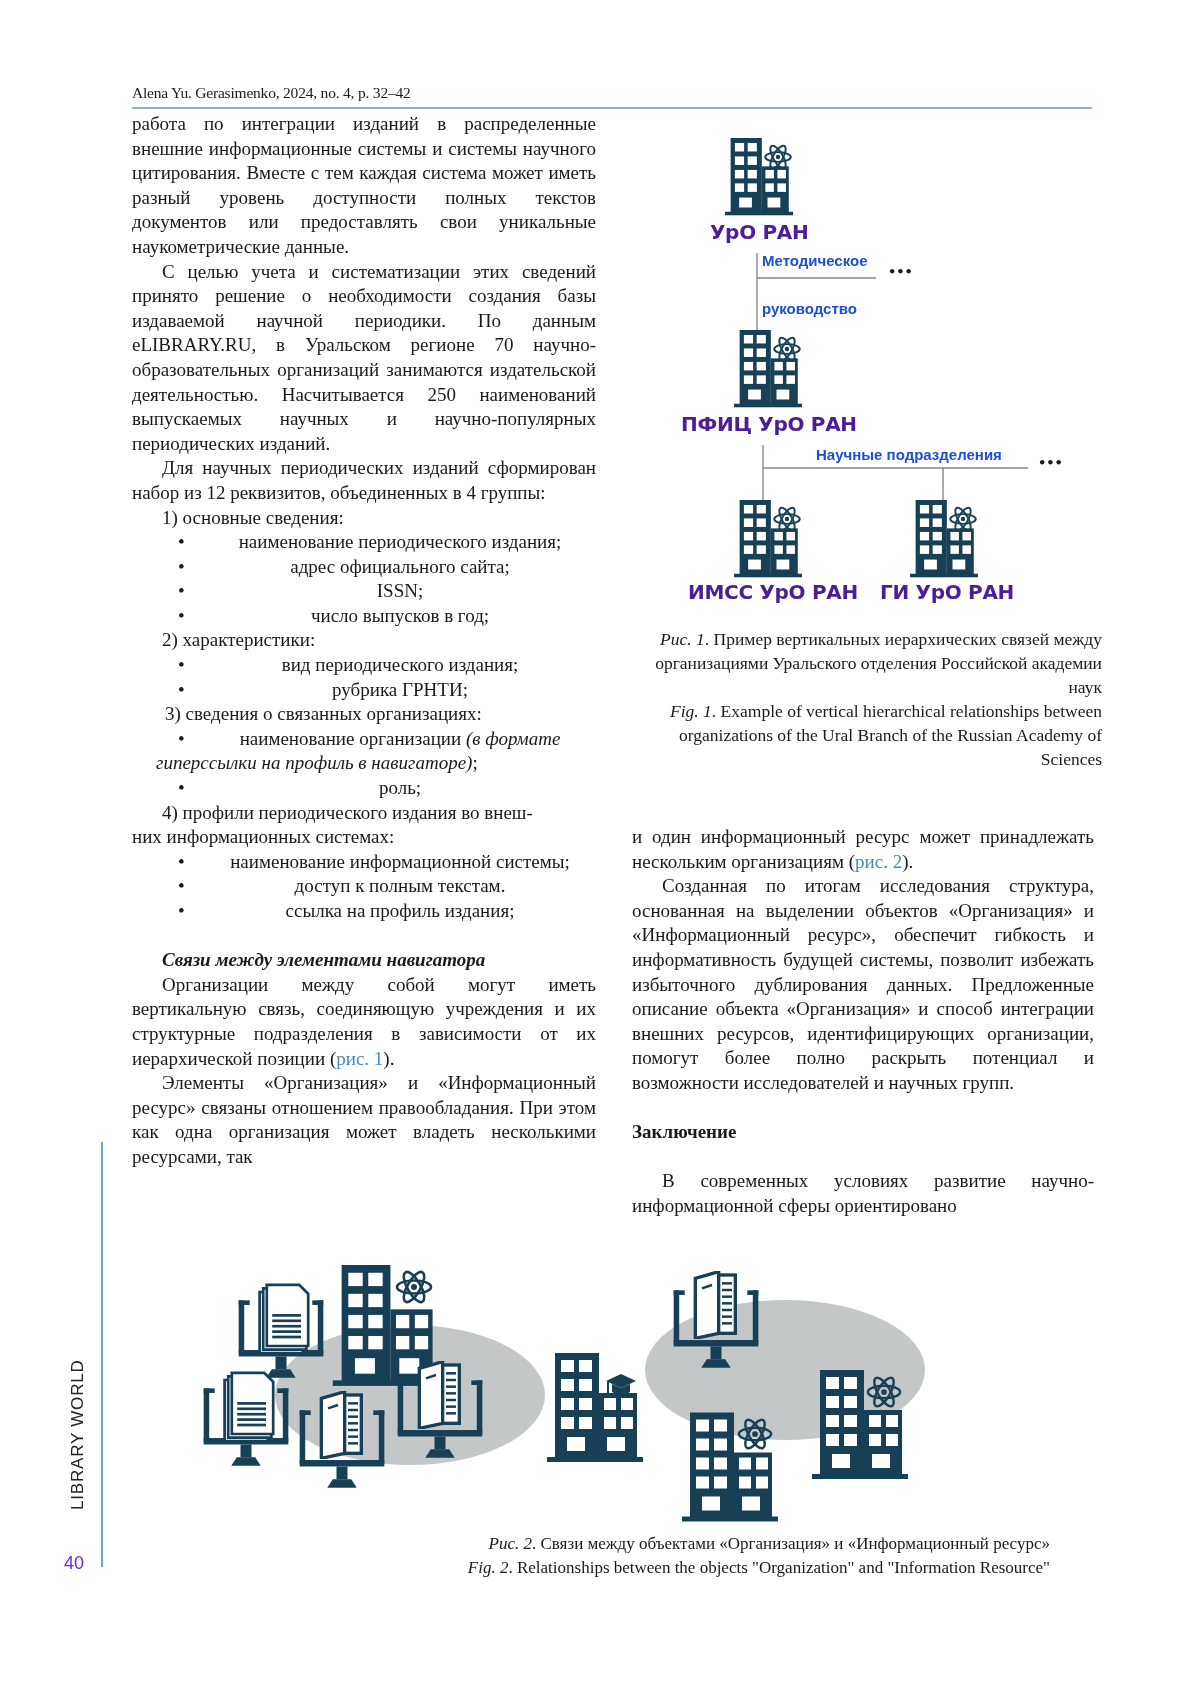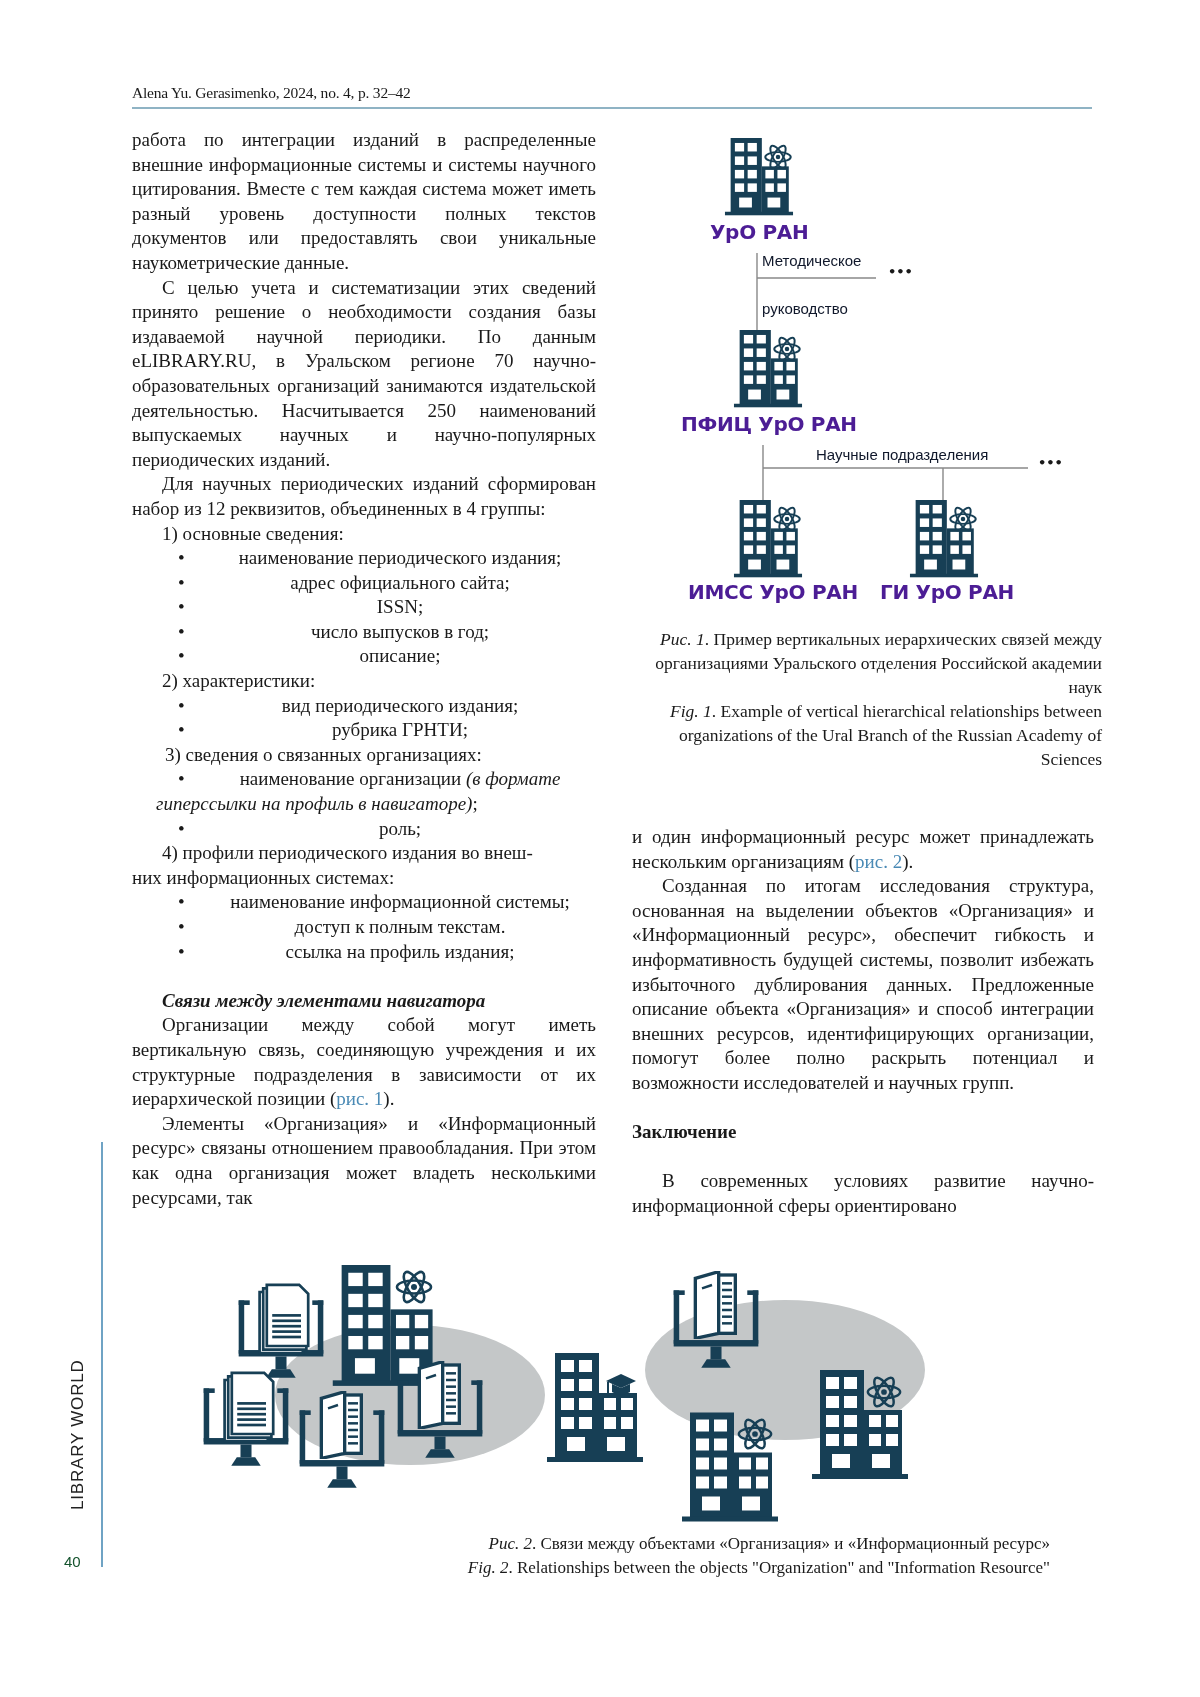--- a/index.html
+++ b/index.html
@@ -12,31 +12,31 @@
   .col p { margin: 0; }
   .col .ind { text-indent: 30px; }
   .col .lst { margin: 0; padding-left: 30px; }
   .col .bul { margin: 0; padding-left: 72px; position: relative; text-align: center; }
   .col .bul::before { content: "•"; position: absolute; left: 46px; }
   .col .wrap2 { padding-left: 24px; text-indent: 0; }
   .col h3 { margin: 0; font-size: 19px; font-weight: bold; font-style: italic; padding-left: 30px; line-height: 24.6px; }
   .col h3.plain { font-style: normal; padding-left: 0; }
   .col .spacer { height: 24.6px; }
   .ref { color: #4a8ab5; }
-  .left-col { left: 132px; top: 128px; width: 464px; }
+  .left-col { left: 132px; top: 112px; width: 464px; }
   .right-col { left: 632px; top: 825px; width: 462px; }
   .caption { text-align: right; font-size: 17.5px; line-height: 24px; }
   .cap1 { left: 632px; top: 627px; width: 470px; }
   .cap2 { left: 200px; top: 1532px; width: 850px; font-size: 17px; line-height: 24px; }
   .org-label { font-family: "DejaVu Sans", sans-serif; font-weight: bold; color: #4c1d95; font-size: 20px; white-space: nowrap; letter-spacing: -0.3px; }
-  .link-label { font-family: "Liberation Sans", sans-serif; font-size: 15px; color: #0f172a; white-space: nowrap; }
+  .link-label { font-family: "Liberation Sans", sans-serif; font-size: 15px; color: #1d4ed8; white-space: nowrap; font-weight: bold; }
   .sidebar-rule { left: 101px; top: 1142px; width: 1.5px; height: 425px; background: #6fa3c4; }
   .journal-name { left: 68px; top: 1510px; transform: rotate(-90deg); transform-origin: left top;
                   font-family: "Liberation Sans", sans-serif; font-size: 17px; letter-spacing: 0.8px; color: #222; white-space: nowrap; }
-  .page-num { left: 64px; top: 1553px; font-family: "Liberation Sans", sans-serif; font-size: 15px; color: #14532d; }
+  .page-num { left: 64px; top: 1553px; font-family: "Liberation Sans", sans-serif; font-size: 18px; color: #6d28d9; }
 </style>
 </head>
 <body>
 
 <svg width="0" height="0" style="position:absolute">
   <defs>
     <symbol id="atom" viewBox="0 0 40 40">
       <g fill="none" stroke="#173f55" stroke-width="2.6">
         <ellipse cx="20" cy="20" rx="17" ry="6.5"></ellipse>
         <ellipse cx="20" cy="20" rx="17" ry="6.5" transform="rotate(60 20 20)"></ellipse>
@@ -113,21 +113,20 @@
 <div class="abs col left-col">
   <p>работа по интеграции изданий в распределенные внешние информационные системы и системы научного цитирования. Вместе с тем каждая система может иметь разный уровень доступности полных текстов документов или предоставлять свои уникальные наукометрические данные.</p>
   <p class="ind">С целью учета и систематизации этих сведений принято решение о необходимости создания базы издаваемой научной периодики. По данным eLIBRARY.RU, в Уральском регионе 70 научно-образовательных организаций занимаются издательской деятельностью. Насчитывается 250 наименований выпускаемых научных и научно-популярных периодических изданий.</p>
   <p class="ind">Для научных периодических изданий сформирован набор из 12 реквизитов, объединенных в 4 группы:</p>
 
   <p class="lst">1) основные сведения:</p>
   <p class="bul">наименование периодического издания;</p>
   <p class="bul">адрес официального сайта;</p>
   <p class="bul">ISSN;</p>
   <p class="bul">число выпусков в год;</p>
-  <p class="bul">описание;</p>
 
   <p class="lst">2) характеристики:</p>
   <p class="bul">вид периодического издания;</p>
   <p class="bul">рубрика ГРНТИ;</p>
 
   <p class="lst" style="padding-left:33px">3) сведения о связанных организациях:</p>
   <p class="bul"><span>наименование организации </span><i>(в формате</i></p>
   <p class="wrap2"><i>гиперссылки на профиль в навигаторе)</i><span>;</span></p>
   <p class="bul">роль;</p>
 

